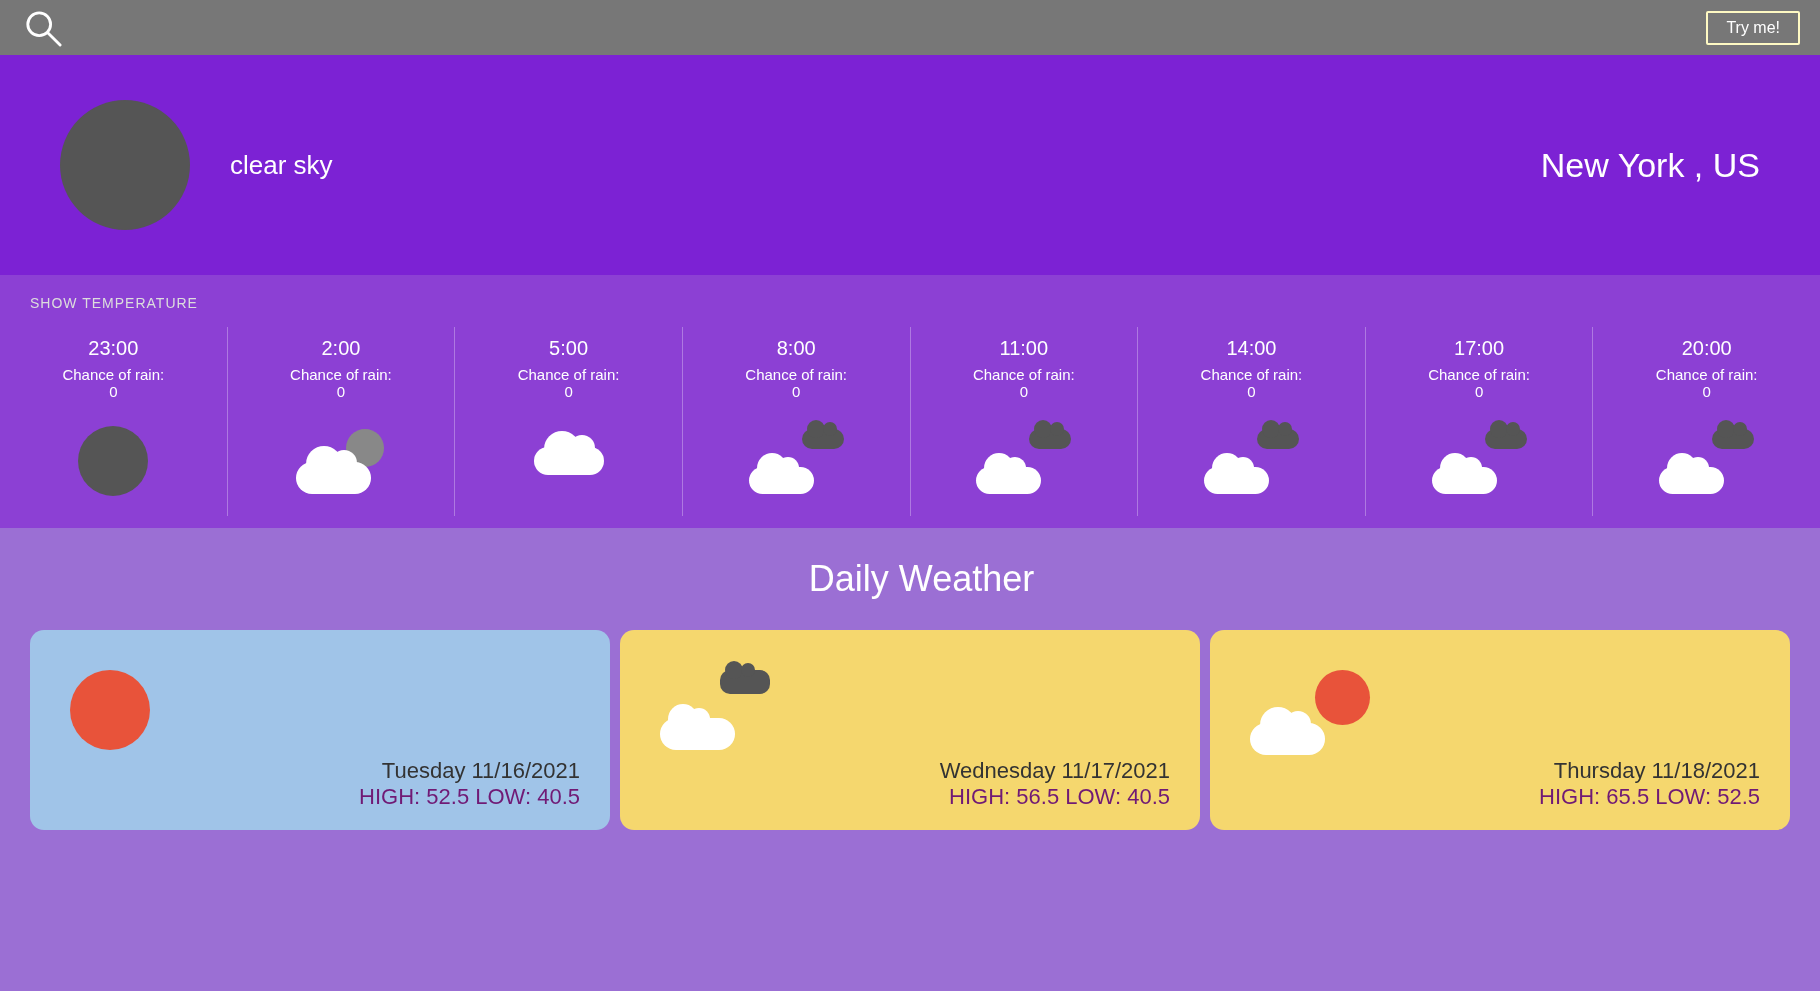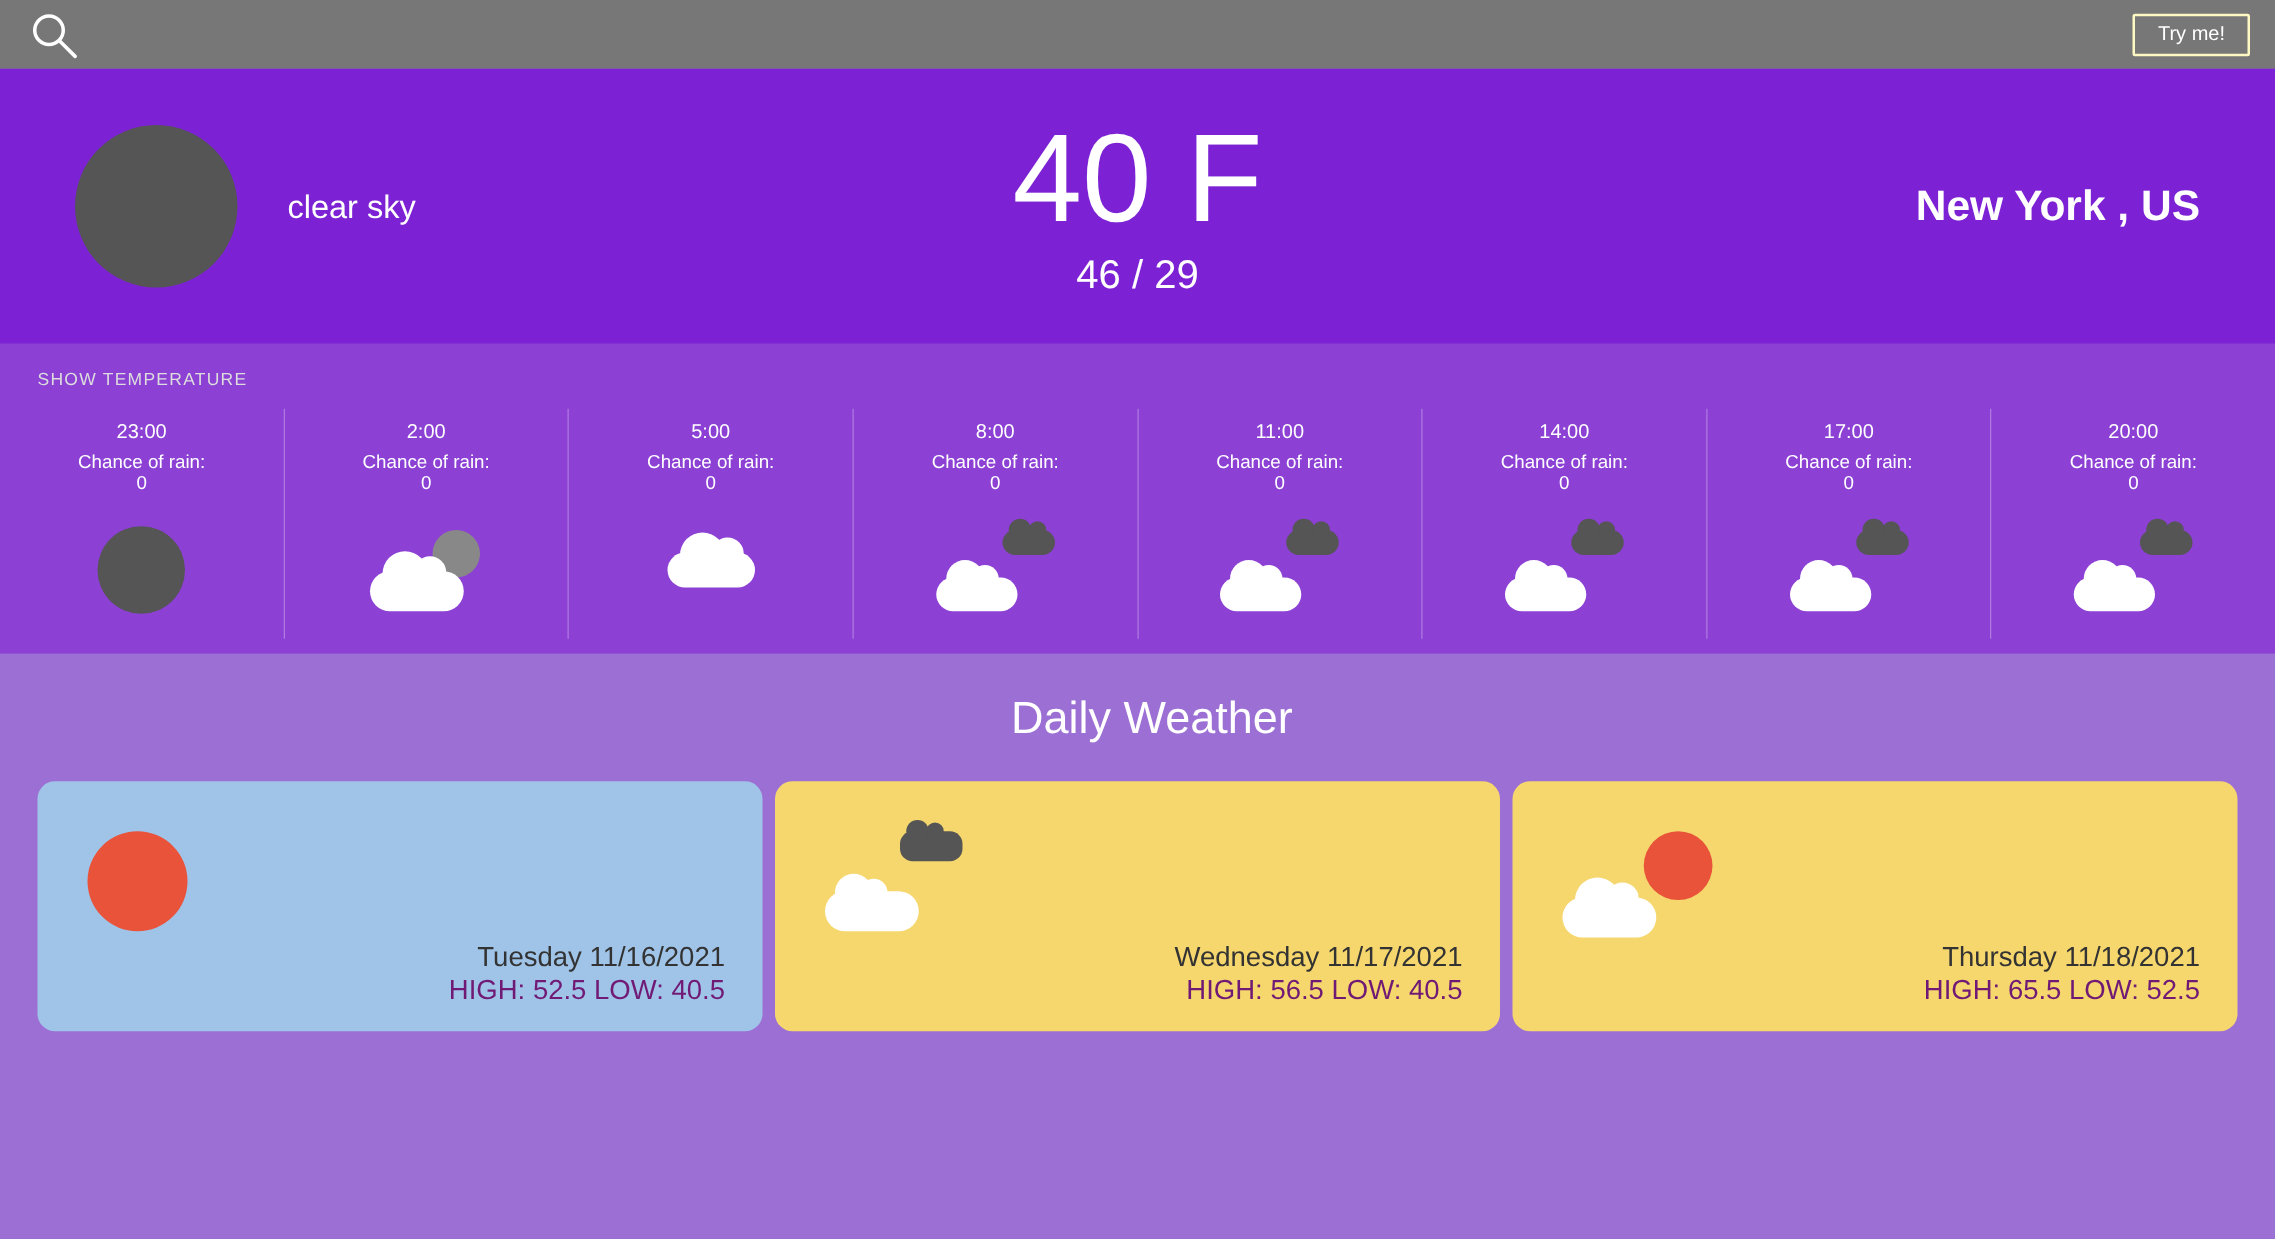--- a/index.html
+++ b/index.html
@@ -72,21 +72,21 @@
     }
     .hero-range {
       font-size: 32px;
       margin-top: 8px;
     }
     .hero-location {
       position: absolute;
       right: 60px;
       color: white;
       font-size: 34px;
-      font-weight: 700;
+      font-weight: 400;
     }
 
     
     .hourly-section {
       background: #8c40d4;
       width: 100%;
       padding: 20px 0 12px 0;
     }
     .show-temp-label {
       color: #ddd;
@@ -103,21 +103,21 @@
       display: flex;
       flex-direction: column;
       align-items: center;
       border-right: 1px solid rgba(255,255,255,0.3);
       padding: 10px 5px 20px 5px;
       color: white;
       font-size: 18px;
       text-align: center;
     }
     .hourly-col:last-child { border-right: none; }
-    .hourly-time { font-size: 16px; margin-bottom: 6px; }
+    .hourly-time { font-size: 20px; margin-bottom: 6px; }
     .hourly-label { font-size: 15px; text-align: center; }
     .hourly-val { font-size: 15px; margin-bottom: 16px; }
     .hourly-icon-wrap { margin-top: 10px; width: 100px; height: 70px; display: flex; align-items: center; justify-content: center; }
 
     
     
     .icon-moon {
       width: 70px; height: 70px;
       background: #555;
       border-radius: 50%;
@@ -290,24 +290,20 @@
       <circle cx="16" cy="16" r="12" stroke="white" stroke-width="3"></circle>
       <line x1="25" y1="25" x2="38" y2="38" stroke="white" stroke-width="3" stroke-linecap="round"></line>
     </svg>
   </div>
   <button class="try-me-btn">Try me!</button>
 </div>
 
 <div class="hero">
   <div class="hero-icon"></div>
   <div class="hero-desc">clear sky</div>
-  <div class="hero-temp-block">
-    <div class="hero-temp">40 F</div>
-    <div class="hero-range">46 / 29</div>
-  </div>
   <div class="hero-location">New York , US</div>
 </div>
 
 <div class="hourly-section">
   <div class="show-temp-label">SHOW TEMPERATURE</div>
   <div class="hourly-grid">
 
     <div class="hourly-col">
       <div class="hourly-time">23:00</div>
       <div class="hourly-label">Chance of rain:</div>

